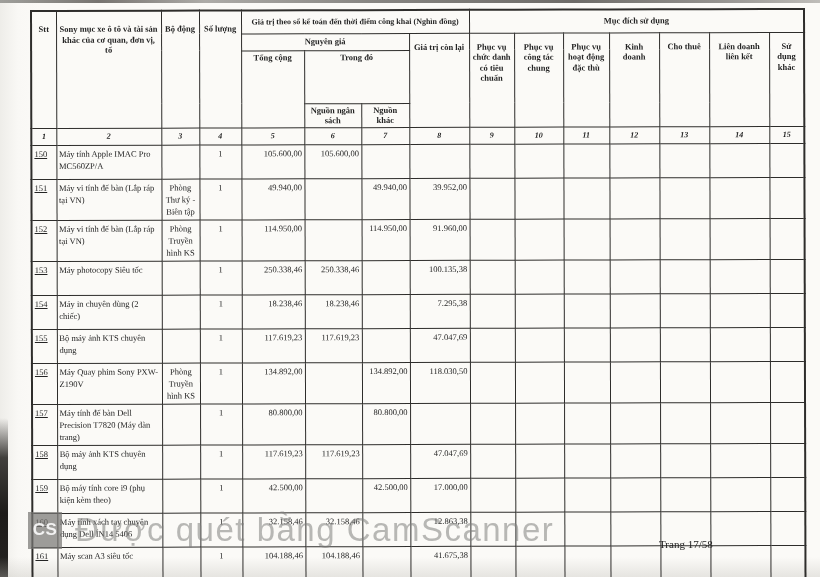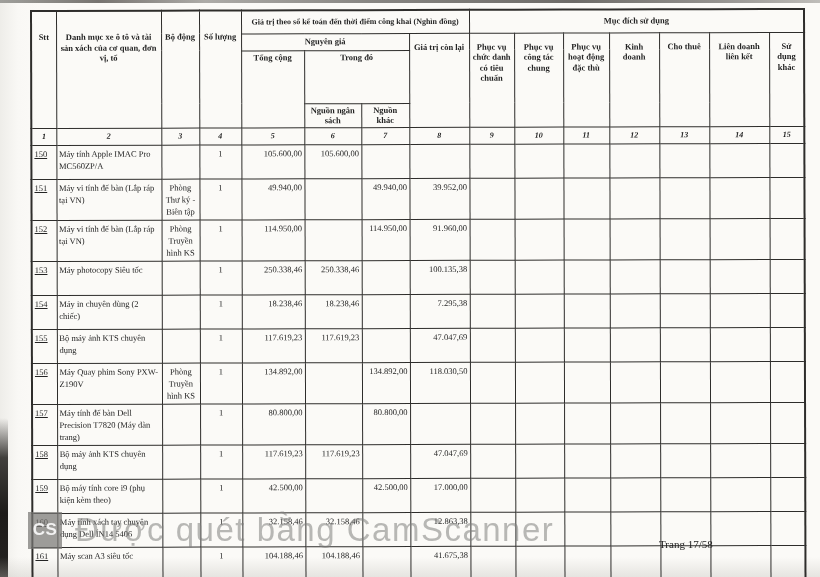--- a/index.html
+++ b/index.html
@@ -32,21 +32,21 @@
     border-collapse:collapse;table-layout:fixed;
     transform:rotate(-0.15deg);transform-origin:left top;
   }
   .asset-table td{border:1px solid #2e2d2b;}
   .asset-table{border:2px solid #2e2d2b;}
   tr.hr1{height:23px;} tr.hr2{height:17px;} tr.hr3{height:53px;} tr.hr4{height:20px;} tr.numrow{height:17px;}
   td.th{
     font-weight:bold;font-size:8.5px;line-height:1.25;text-align:center;
     vertical-align:middle;padding:1px 3px;
   }
-  td.th-tall{vertical-align:top;padding-top:20px;}
+  td.th-tall{vertical-align:top;padding-top:12px;}
   td.th-mid{vertical-align:top;padding-top:8px;}
   td.th-top{vertical-align:top;}
   td.th-group{font-size:8px;white-space:nowrap;overflow:hidden;margin-left:48px;}
   tr.numrow td{
     font-style:italic;font-weight:bold;font-size:8px;text-align:center;
     vertical-align:middle;padding:0;
   }
   tbody.data-rows tr{height:34px;}
   tbody.data-rows td{
     font-size:8.5px;vertical-align:top;padding:2px 2px 1px 2px;line-height:1.45;
@@ -101,21 +101,21 @@
         <col style="width:49px">
         <col style="width:46px">
         <col style="width:50px">
       <col style="width:50px">
         <col style="width:60px">
         <col style="width:35px">
     </colgroup>
     <tbody>
       <tr class="hr1">
         <td class="th th-tall" rowspan="4">Stt</td>
-        <td class="th th-tall" rowspan="4">Danh mục xe ô tô và tài sản xách của cơ quan, đơn vị, tổ</td>
+        <td class="th th-tall" rowspan="4">Sony mục xe ô tô và tài sản khác của cơ quan, đơn vị, tổ</td>
         <td class="th th-tall" rowspan="4">Bộ động</td>
         <td class="th th-tall" rowspan="4">Số lượng</td>
         <td class="th th-group" colspan="4">Giá trị theo sổ kế toán đến thời điểm công khai (Nghìn đồng)</td>
         <td class="th" colspan="7">Mục đích sử dụng</td>
       </tr>
       <tr class="hr2">
         <td class="th" colspan="3">Nguyên giá</td>
         <td class="th th-mid" rowspan="3">Giá trị còn lại</td>
         <td class="th th-mid" rowspan="3">Phục vụ chức danh có tiêu chuẩn</td>
         <td class="th th-mid" rowspan="3">Phục vụ công tác chung</td>

